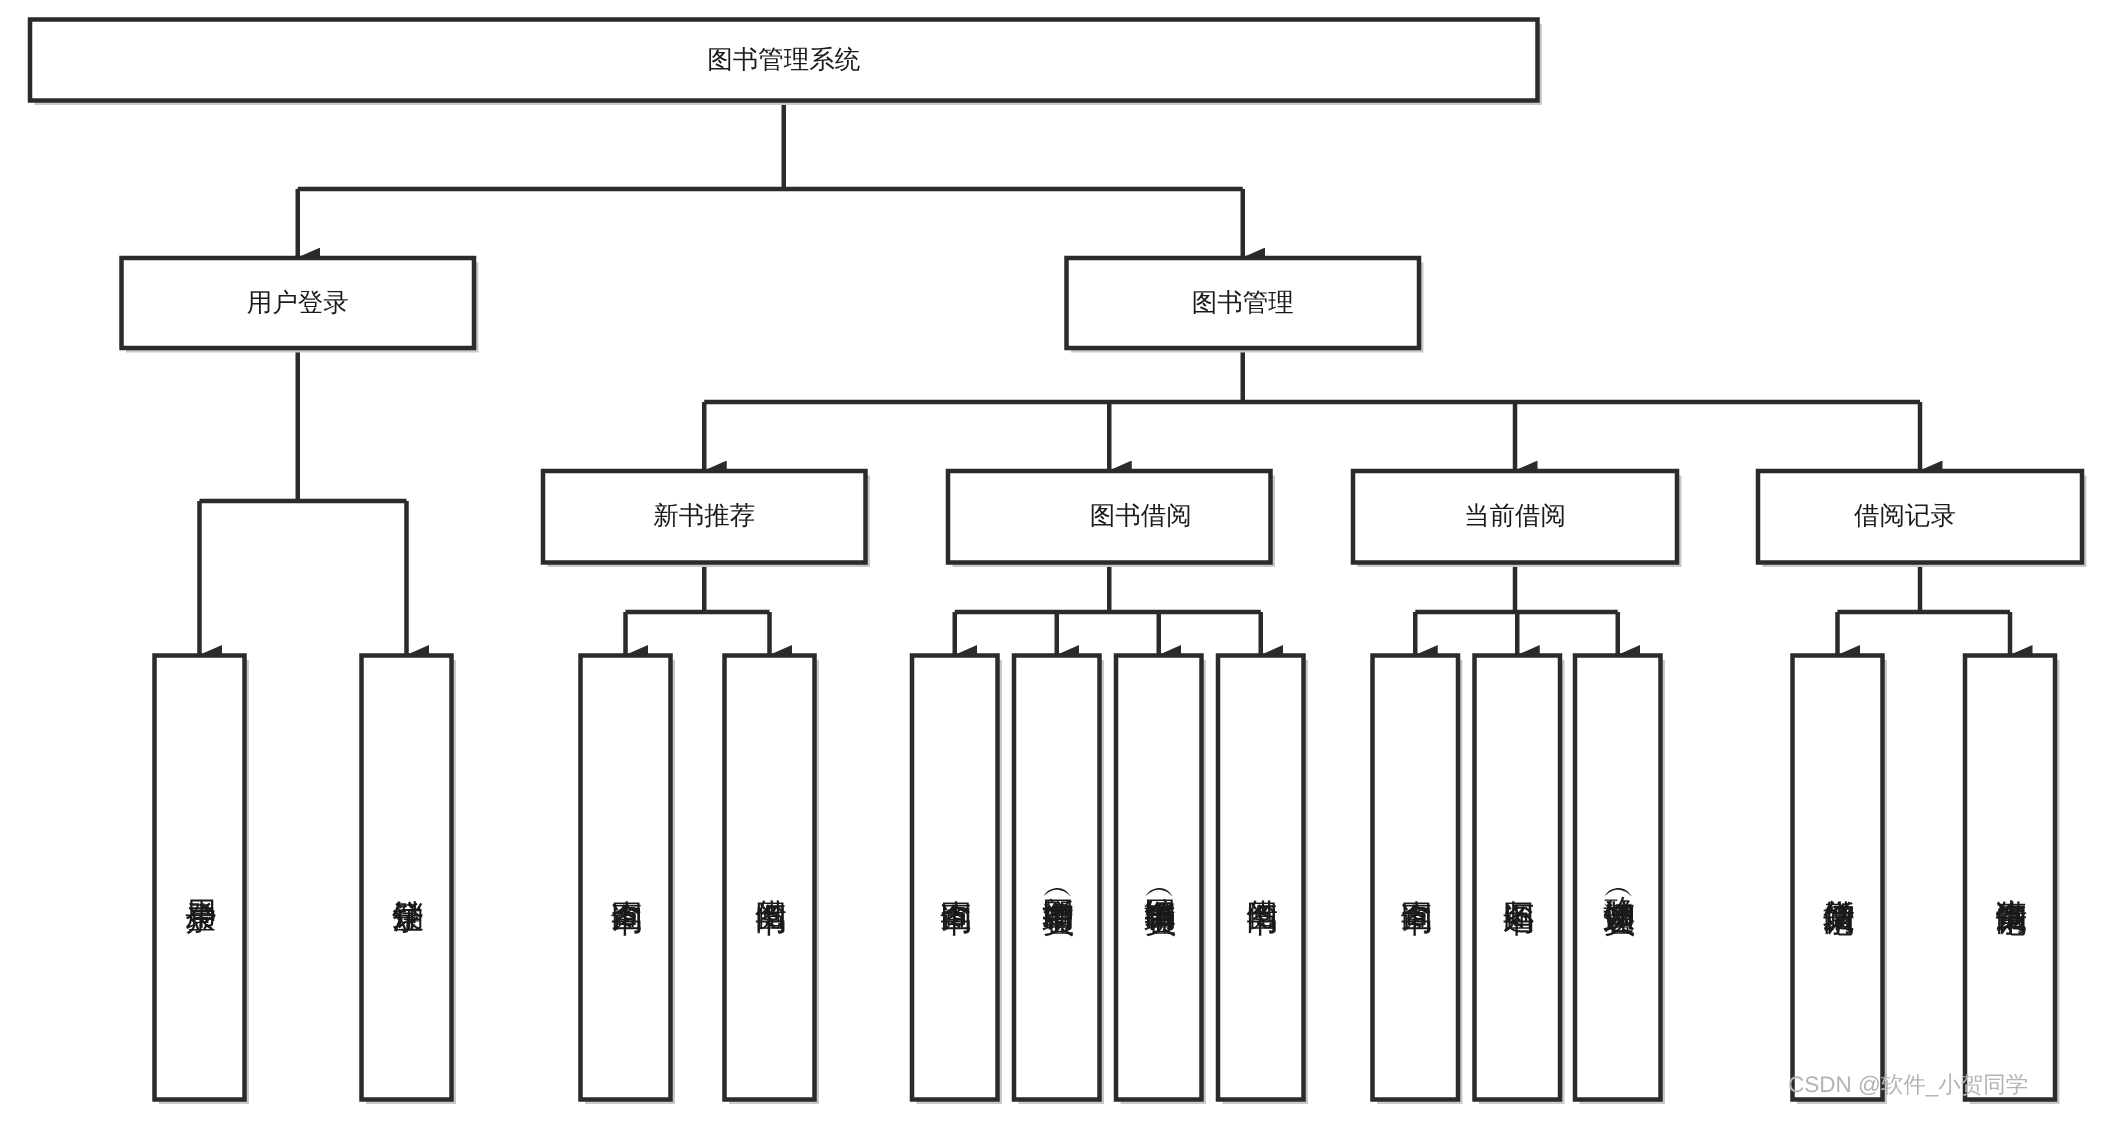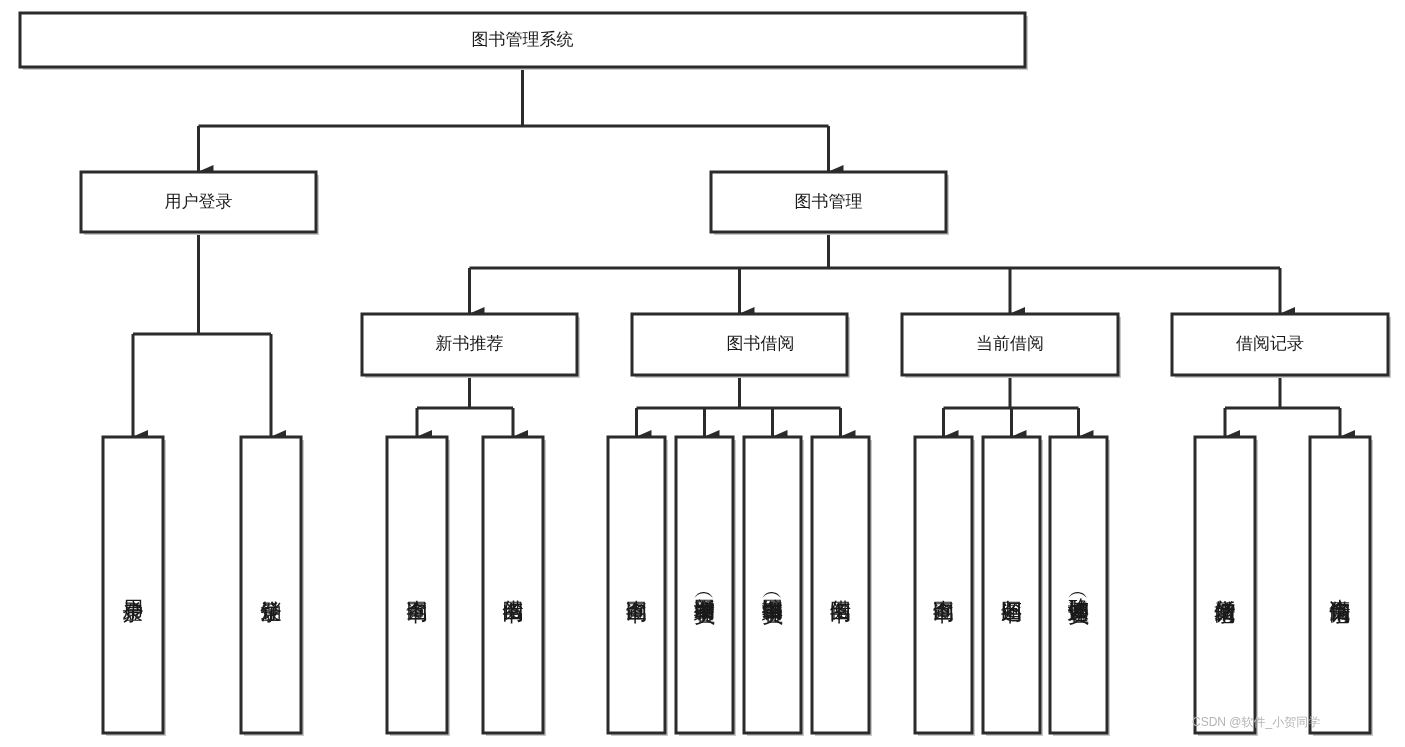--- a/index.html
+++ b/index.html
@@ -64,21 +64,21 @@
     writing-mode: vertical-rl;
     text-orientation: upright;
     font-size: 21px;
     line-height: 1.15;
     letter-spacing: 1px;
     white-space: nowrap;
   }
   .watermark {
     position: absolute;
     color: #b4b4b4;
-    font-size: 12px;
+    font-size: 15px;
     font-family: "Liberation Sans", "DejaVu Sans", sans-serif;
     white-space: nowrap;
     left: 1192px;
     top: 714px;
   }
 </style>
 </head>
 <body>
 
 <div id="diagram-root">

